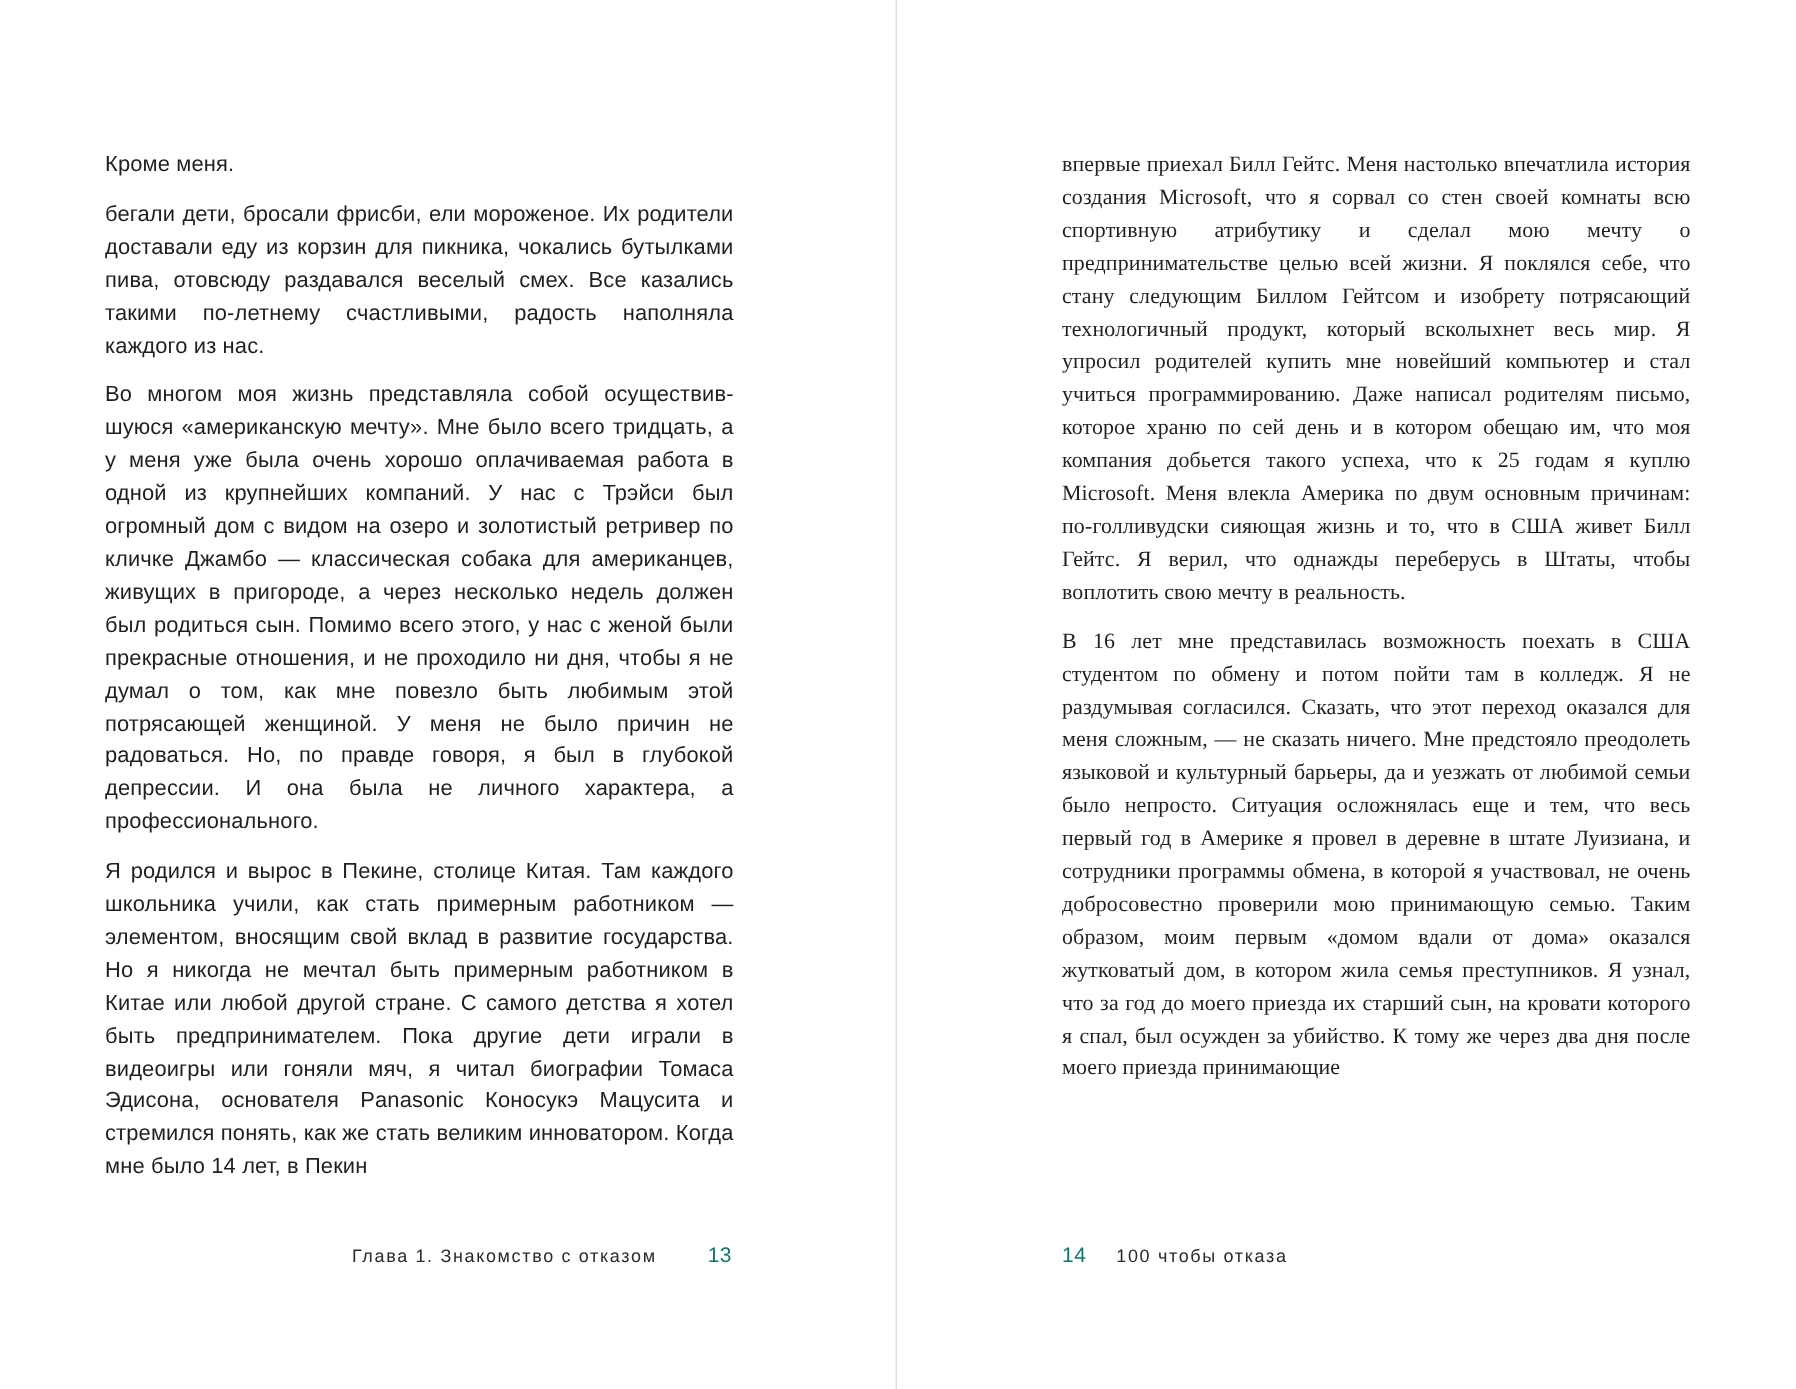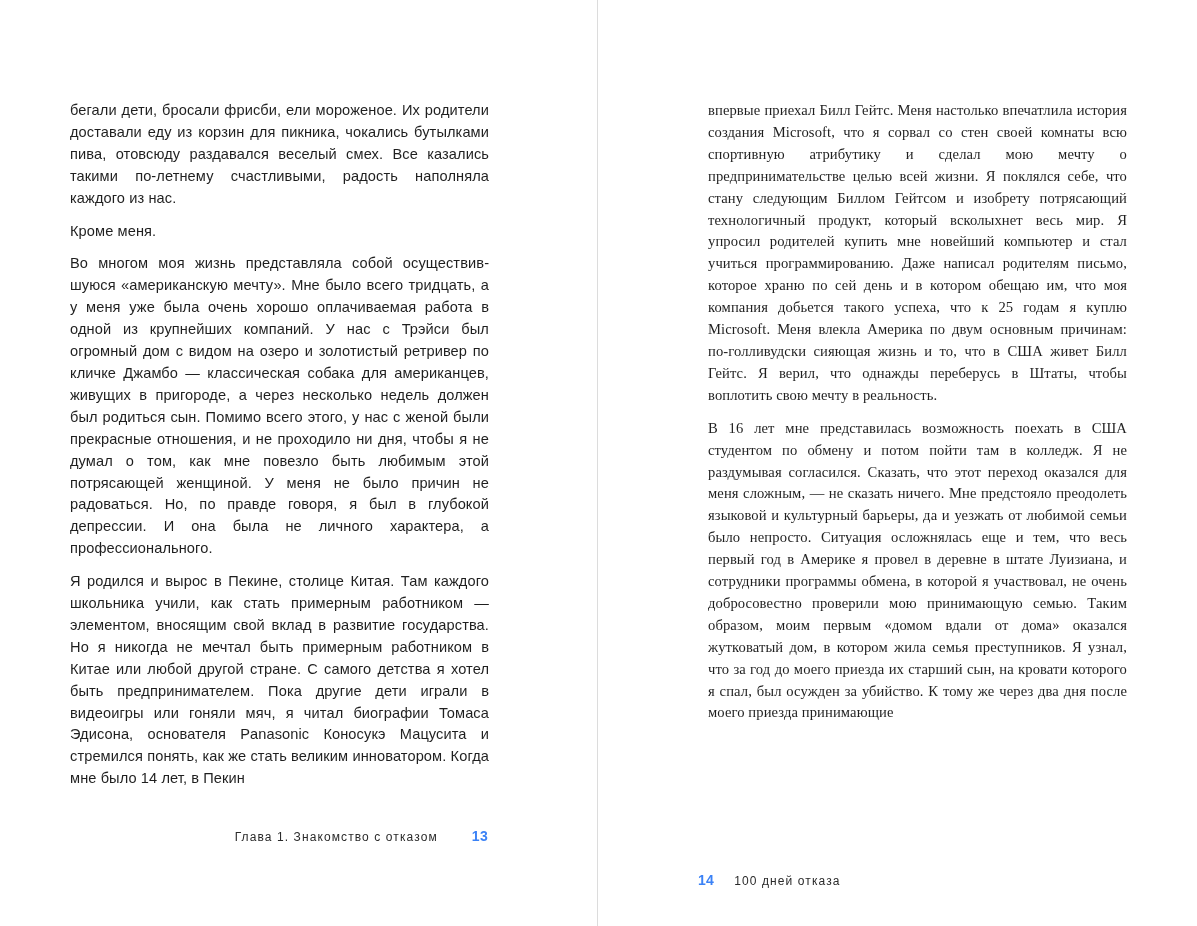--- a/index.html
+++ b/index.html
@@ -63,56 +63,55 @@
       color: #2a2a2a;
       display: flex;
       align-items: baseline;
       white-space: nowrap;
     }
     .page-left .footer {
       right: 109px;
       gap: 14px;
     }
     .page-right .footer {
-      left: 100px;
-      margin-top: 44px;
+      left: 110px;
     }
     .folio {
-      font-weight: bold;
+      font-weight: normal;
       font-size: 14px;
       letter-spacing: 0.3px;
-      color: #3b82f6;
+      color: #0f766e;
     }
     .page-left .folio { margin-left: 20px; }
     .page-right .folio { margin-right: 20px; }
   </style>
 </head>
 <body>
 
 <div class="spread">
 
   <div class="page page-left">
     <div class="text-block">
+      <p class="para">Кроме меня.</p>
       <p class="para">бегали дети, бросали фрисби, ели мороженое. Их ро­дители доставали еду из корзин для пикника, чокались бутылками пива, отовсюду раздавался веселый смех. Все казались такими по-летнему счастливыми, радость наполняла каждого из нас.</p>
-      <p class="para">Кроме меня.</p>
       <p class="para">Во многом моя жизнь представляла собой осуществив­шуюся «американскую мечту». Мне было всего три­дцать, а у меня уже была очень хорошо оплачиваемая работа в одной из крупнейших компаний. У нас с Трэй­си был огромный дом с видом на озеро и золотистый ретривер по кличке Джамбо — классическая собака для американцев, живущих в пригороде, а через несколько недель должен был родиться сын. Помимо всего этого, у нас с женой были прекрасные отношения, и не про­ходило ни дня, чтобы я не думал о том, как мне повезло быть любимым этой потрясающей женщиной. У меня не было причин не радоваться. Но, по правде говоря, я был в глубокой депрессии. И она была не личного характера, а профессионального.</p>
       <p class="para">Я родился и вырос в Пекине, столице Китая. Там каж­дого школьника учили, как стать примерным работ­ником — элементом, вносящим свой вклад в развитие государства. Но я никогда не мечтал быть примерным работником в Китае или любой другой стране. С са­мого детства я хотел быть предпринимателем. Пока другие дети играли в видеоигры или гоняли мяч, я чи­тал биографии Томаса Эдисона, основателя Panasonic Коносукэ Мацусита и стремился понять, как же стать великим инноватором. Когда мне было 14 лет, в Пекин</p>
     </div>
     <div class="footer">
       <span>Глава 1. Знакомство с отказом</span>
       <span class="folio">13</span>
     </div>
   </div>
 
   <div class="gutter-line"></div>
 
   <div class="page page-right">
     <div class="text-block">
       <p class="para">впервые приехал Билл Гейтс. Меня настолько впечат­лила история создания Microsoft, что я сорвал со стен своей комнаты всю спортивную атрибутику и сделал мою мечту о предпринимательстве целью всей жизни. Я поклялся себе, что стану следующим Биллом Гейт­сом и изобрету потрясающий технологичный продукт, который всколыхнет весь мир. Я упросил родителей купить мне новейший компьютер и стал учиться про­граммированию. Даже написал родителям письмо, которое храню по сей день и в котором обещаю им, что моя компания добьется такого успеха, что к 25 го­дам я куплю Microsoft. Меня влекла Америка по двум основным причинам: по-голливудски сияющая жизнь и то, что в США живет Билл Гейтс. Я верил, что одна­жды переберусь в Штаты, чтобы воплотить свою мечту в реальность.</p>
       <p class="para">В 16 лет мне представилась возможность поехать в США студентом по обмену и потом пойти там в кол­ледж. Я не раздумывая согласился. Сказать, что этот переход оказался для меня сложным, — не сказать ничего. Мне предстояло преодолеть языковой и куль­турный барьеры, да и уезжать от любимой семьи было непросто. Ситуация осложнялась еще и тем, что весь первый год в Америке я провел в деревне в штате Луизиана, и сотрудники программы обмена, в кото­рой я участвовал, не очень добросовестно провери­ли мою принимающую семью. Таким образом, моим первым «домом вдали от дома» оказался жутковатый дом, в котором жила семья преступников. Я узнал, что за год до моего приезда их старший сын, на кровати которого я спал, был осужден за убийство. К тому же через два дня после моего приезда принимающие</p>
     </div>
     <div class="footer">
       <span class="folio">14</span>
-      <span>100 дней отказа</span>
+      <span>100 чтобы отказа</span>
     </div>
   </div>
 
 </div>
 
 </body></html>

